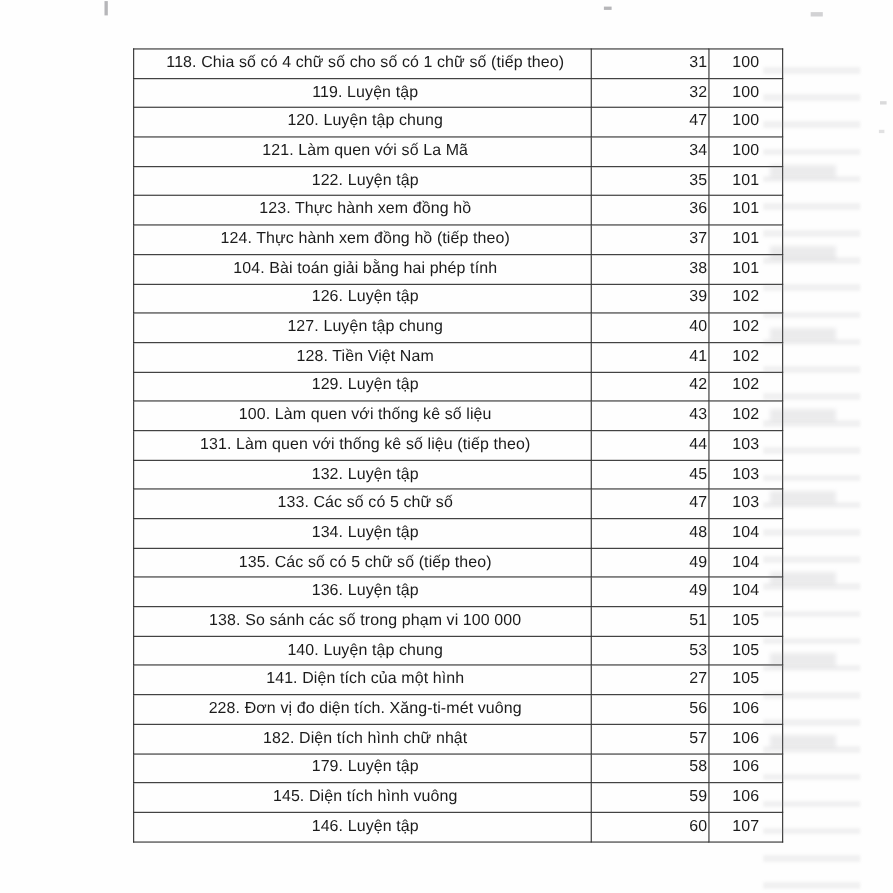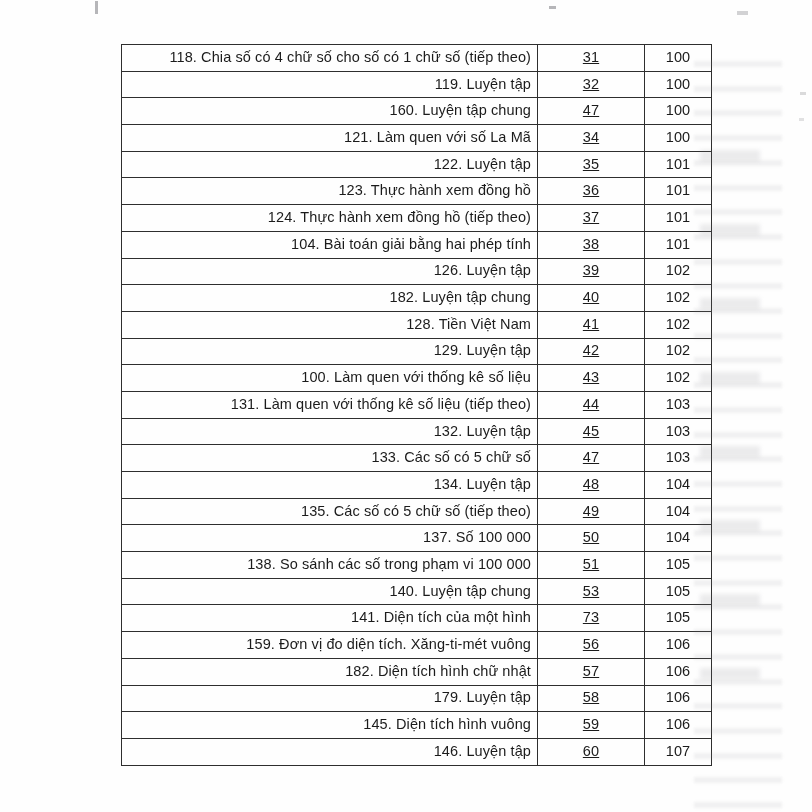--- a/index.html
+++ b/index.html
@@ -31,27 +31,26 @@
     color: #1b1b1b;
     line-height: 1.1;
     white-space: nowrap;
     overflow: hidden;
     vertical-align: middle;
     letter-spacing: 0.1px;
   }
   td.title-cell {
     width: 398px;
     padding: 0 6px 0 11px;
-    text-align: right;
+    text-align: center;
     margin-top: 23px;
   }
   td.num-cell-1 {
     width: 104px;
-    text-align: center;
-    text-decoration: underline;
+    text-align: right;
   }
   td.num-cell-2 {
     width: 64px;
     text-align: center;
   }
   
   .bleed {
     position: absolute;
     left: 694px;
     top: 52px;
@@ -111,21 +110,21 @@
     <td class="title-cell">118. Chia số có 4 chữ số cho số có 1 chữ số (tiếp theo)</td>
     <td class="num-cell-1">31</td>
     <td class="num-cell-2">100</td>
   </tr>
         <tr>
     <td class="title-cell">119. Luyện tập</td>
     <td class="num-cell-1">32</td>
     <td class="num-cell-2">100</td>
   </tr>
         <tr>
-    <td class="title-cell">160. Luyện tập chung</td>
+    <td class="title-cell">120. Luyện tập chung</td>
     <td class="num-cell-1">47</td>
     <td class="num-cell-2">100</td>
   </tr>
         <tr>
     <td class="title-cell">121. Làm quen với số La Mã</td>
     <td class="num-cell-1">34</td>
     <td class="num-cell-2">100</td>
   </tr>
         <tr>
     <td class="title-cell">122. Luyện tập</td>
@@ -146,21 +145,21 @@
     <td class="title-cell">104. Bài toán giải bằng hai phép tính</td>
     <td class="num-cell-1">38</td>
     <td class="num-cell-2">101</td>
   </tr>
         <tr>
     <td class="title-cell">126. Luyện tập</td>
     <td class="num-cell-1">39</td>
     <td class="num-cell-2">102</td>
   </tr>
         <tr>
-    <td class="title-cell">182. Luyện tập chung</td>
+    <td class="title-cell">127. Luyện tập chung</td>
     <td class="num-cell-1">40</td>
     <td class="num-cell-2">102</td>
   </tr>
         <tr>
     <td class="title-cell">128. Tiền Việt Nam</td>
     <td class="num-cell-1">41</td>
     <td class="num-cell-2">102</td>
   </tr>
         <tr>
     <td class="title-cell">129. Luyện tập</td>
@@ -191,41 +190,41 @@
     <td class="title-cell">134. Luyện tập</td>
     <td class="num-cell-1">48</td>
     <td class="num-cell-2">104</td>
   </tr>
         <tr>
     <td class="title-cell">135. Các số có 5 chữ số (tiếp theo)</td>
     <td class="num-cell-1">49</td>
     <td class="num-cell-2">104</td>
   </tr>
         <tr>
-    <td class="title-cell">137. Số 100 000</td>
-    <td class="num-cell-1">50</td>
+    <td class="title-cell">136. Luyện tập</td>
+    <td class="num-cell-1">49</td>
     <td class="num-cell-2">104</td>
   </tr>
         <tr>
     <td class="title-cell">138. So sánh các số trong phạm vi 100 000</td>
     <td class="num-cell-1">51</td>
     <td class="num-cell-2">105</td>
   </tr>
         <tr>
     <td class="title-cell">140. Luyện tập chung</td>
     <td class="num-cell-1">53</td>
     <td class="num-cell-2">105</td>
   </tr>
         <tr>
     <td class="title-cell">141. Diện tích của một hình</td>
-    <td class="num-cell-1">73</td>
+    <td class="num-cell-1">27</td>
     <td class="num-cell-2">105</td>
   </tr>
         <tr>
-    <td class="title-cell">159. Đơn vị đo diện tích. Xăng-ti-mét vuông</td>
+    <td class="title-cell">228. Đơn vị đo diện tích. Xăng-ti-mét vuông</td>
     <td class="num-cell-1">56</td>
     <td class="num-cell-2">106</td>
   </tr>
         <tr>
     <td class="title-cell">182. Diện tích hình chữ nhật</td>
     <td class="num-cell-1">57</td>
     <td class="num-cell-2">106</td>
   </tr>
         <tr>
     <td class="title-cell">179. Luyện tập</td>

